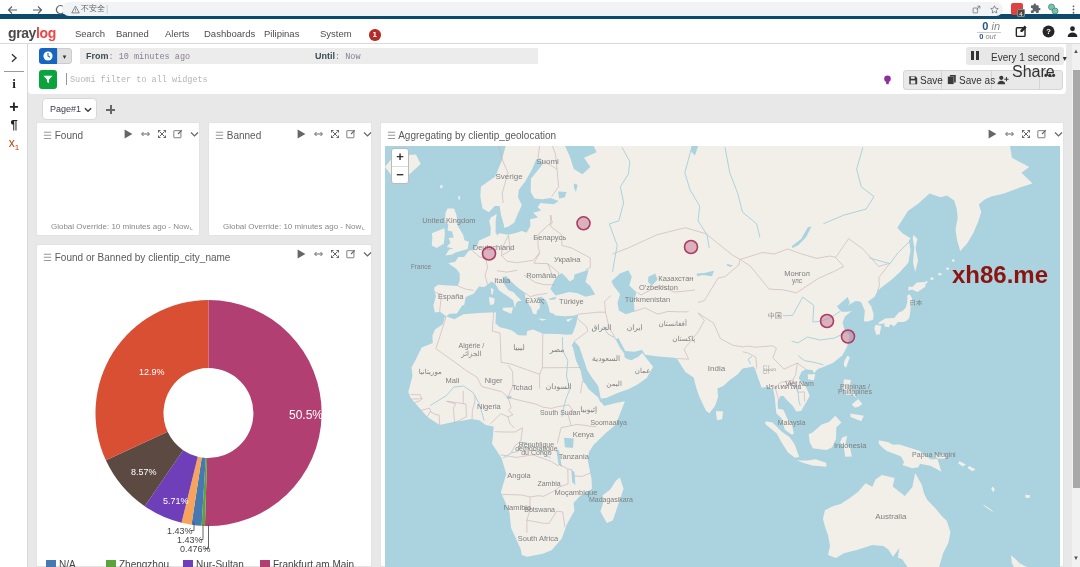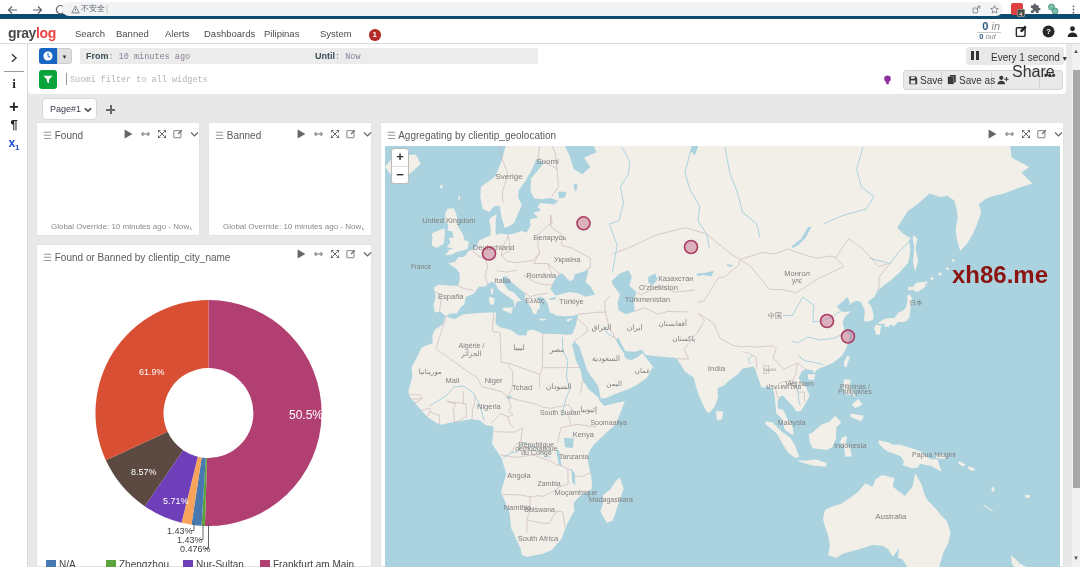--- a/index.html
+++ b/index.html
@@ -89,21 +89,21 @@
 </div>
 
 <div class="abs" id="sidebar">
   <svg class="abs" style="left:9px;top:9px" width="10" height="10" viewBox="0 0 24 24" fill="none" stroke="#333" stroke-width="3.2">
       <path d="M7 3l10 9-10 9"></path>
     </svg>
   <div class="abs" style="left:4px;top:27px;width:20px;height:1px;background:#999"></div>
   <div class="abs" style="left:0;top:32px;width:28px;text-align:center;font-weight:bold;color:#222;font-size:13px;font-family:'Liberation Serif',serif">i</div>
   <div class="abs" style="left:0;top:54px;width:28px;text-align:center;font-weight:bold;color:#222;font-size:16px">+</div>
   <div class="abs" style="left:0;top:73px;width:28px;text-align:center;font-weight:bold;color:#222;font-size:13px">¶</div>
-  <div class="abs" style="left:0;top:92px;width:28px;text-align:center;font-weight:bold;color:#1d4ed8;font-size:12px">x<sub style="font-size:8px">1</sub></div>
+  <div class="abs" style="left:0;top:92px;width:28px;text-align:center;font-weight:normal;color:#c2410c;font-size:12px">x<sub style="font-size:8px">1</sub></div>
 </div>
 
 <div class="abs" id="content"></div>
 <div class="abs" id="topstrip"></div>
 
 <div class="abs" style="left:39px;top:48px;width:18px;height:16px;background:#1665c0;border-radius:3px 0 0 3px">
   <svg class="abs" style="left:4px;top:3px" width="10" height="10" viewBox="0 0 24 24">
       <circle cx="12" cy="12" r="11" fill="#fff"></circle>
       <path d="M12 5v7l5 3" stroke="#1665c0" stroke-width="2.5" fill="none"></path>
     </svg>
@@ -183,21 +183,21 @@
       <path d="M107.71,261.27 A113,113 0 0 1 68.9,215.36 L130.64,186.86 A45,45 0 0 0 146.1,205.14 Z" fill="#5c4a42"></path>
       <path d="M68.9,215.36 A113,113 0 0 1 171.5,55.0 L171.5,123.0 A45,45 0 0 0 130.64,186.86 Z" fill="#d94f33"></path>
       <g fill="none" stroke="#555" stroke-width="0.9">
         <path d="M157,277 L157,285.5 L153.5,285.5"></path>
         <path d="M166,279.5 L166,294.5 L163,294.5"></path>
         <path d="M171.5,279 L171.5,303.5 L167.5,303.5"></path>
       </g>
     </svg>
 
   <div class="abs" style="left:252px;top:163px;font-size:12px;color:#fff">50.5%</div>
-  <div class="abs" style="left:102px;top:122px;font-size:9px;color:#fff">61.9%</div>
+  <div class="abs" style="left:102px;top:122px;font-size:9px;color:#fff">12.9%</div>
   <div class="abs" style="left:94px;top:222px;font-size:9px;color:#fff">8.57%</div>
   <div class="abs" style="left:126px;top:251px;font-size:9px;color:#fff">5.71%</div>
   <div class="abs" style="left:130px;top:281px;font-size:9px;color:#444">1.43%</div>
   <div class="abs" style="left:140px;top:290px;font-size:9px;color:#444">1.43%</div>
   <div class="abs" style="left:143px;top:299px;font-size:9px;color:#444">0.476%</div>
 
   <div class="abs" style="left:0px;top:315px;font-size:10px;color:#444;white-space:nowrap">
     <span style="position:absolute;left:9px;width:10px;height:10px;background:#4878b0"></span>
       <span style="position:absolute;left:22px;top:-1px">N/A</span>
     <span style="position:absolute;left:69px;width:10px;height:10px;background:#5ca33e"></span>

